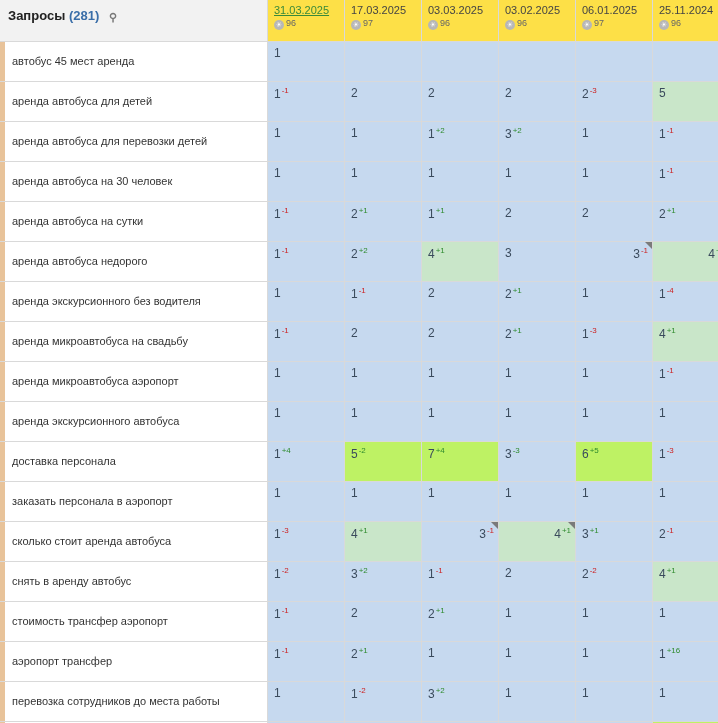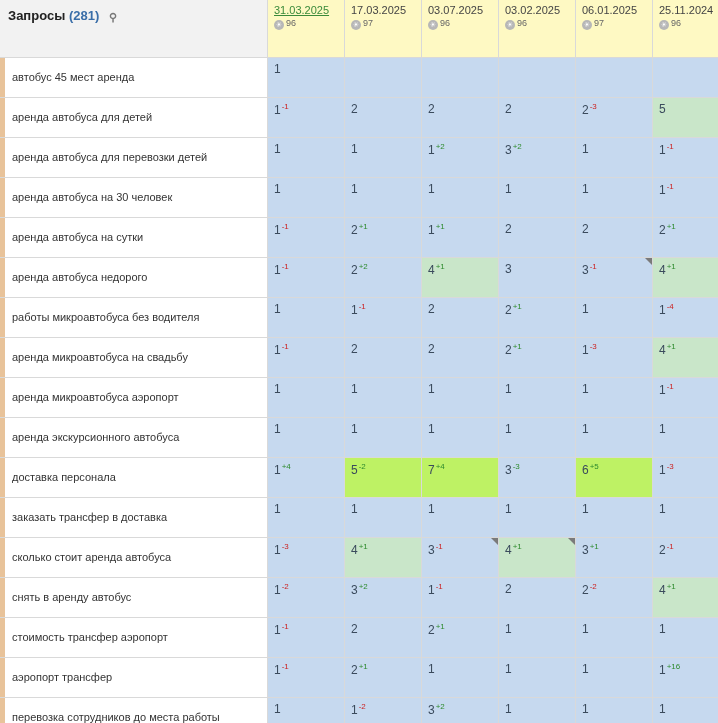--- a/index.html
+++ b/index.html
@@ -18,37 +18,37 @@
     border:1px solid #d9d9d9;
     border-top:none;
     padding:0;
     vertical-align:top;
     height:33px;
     font-weight:normal;
   }
   th.title-cell{
     width:253px;
     text-align:left;
-    padding:8px 6px 16px 8px;
+    padding:8px 6px 0 8px;
     font-size:13px;
     font-weight:bold;
     color:#222;
     background:#f2f2f2;
     border-left:none;
   }
   th.title-cell .cnt{color:#3a6ea8;font-weight:bold;}
   th.title-cell .searchicon{
     display:inline-block;margin-left:6px;color:#777;font-size:11px;
     transform:translateY(1px);
   }
   th.date-cell{
     width:66px;
     text-align:left;
     padding:4px 4px 0 6px;
-    background:#fef9c3;
+    background:#fde047;
   }
   th.date-cell .dlabel{
     font-size:11px;color:#444;display:block;line-height:12px;
   }
   th.date-cell.first .dlabel{
     color:#3a8a3a;text-decoration:underline;
   }
   th.date-cell .sub{
     display:block;margin-top:2px;font-size:9px;color:#666;line-height:11px;
   }
@@ -83,21 +83,21 @@
     vertical-align:top;
     font-size:12px;
     color:#3c4a5a;
     background:#c6d9ef;
   }
   td.val.g1{background:#c9e6c9;}
   td.val.g2{background:#bef264;}
   td.val .num{font-size:12px;color:#3a4a5c;}
   td.val .up{font-size:8px;color:#2e8b2e;vertical-align:super;margin-left:1px;}
   td.val .down{font-size:8px;color:#cc2222;vertical-align:super;margin-left:1px;}
-  td.val.corner{position:relative;}
+  td.val.corner{position:relative;text-align:right;}
   td.val.corner:after{
     content:"";position:absolute;right:0;top:0;
     border-top:7px solid #7a7a7a;border-left:7px solid transparent;
   }
 </style>
 </head>
 <body>
 
 <table>
   <thead>
@@ -109,21 +109,21 @@
       </th>
       <th class="date-cell first">
         <span class="dlabel">31.03.2025</span>
         <span class="sub"><span class="bubble">☀</span><span>96</span></span>
       </th>
       <th class="date-cell">
         <span class="dlabel">17.03.2025</span>
         <span class="sub"><span class="bubble">☀</span><span>97</span></span>
       </th>
       <th class="date-cell">
-        <span class="dlabel">03.07.2025</span>
+        <span class="dlabel">03.03.2025</span>
         <span class="sub"><span class="bubble">☀</span><span>96</span></span>
       </th>
       <th class="date-cell">
         <span class="dlabel">03.02.2025</span>
         <span class="sub"><span class="bubble">☀</span><span>96</span></span>
       </th>
       <th class="date-cell">
         <span class="dlabel">06.01.2025</span>
         <span class="sub"><span class="bubble">☀</span><span>97</span></span>
       </th>
@@ -183,21 +183,21 @@
       <tr>
         <td class="kw"><span class="bar"></span><span>аренда автобуса недорого</span></td>
         <td class="val"><span class="num">1</span><span class="down">-1</span></td>
         <td class="val"><span class="num">2</span><span class="up">+2</span></td>
         <td class="val g1"><span class="num">4</span><span class="up">+1</span></td>
         <td class="val"><span class="num">3</span></td>
         <td class="val corner"><span class="num">3</span><span class="down">-1</span></td>
         <td class="val g1 corner"><span class="num">4</span><span class="up">+1</span></td>
       </tr>
       <tr>
-        <td class="kw"><span class="bar"></span><span>работы микроавтобуса без водителя</span></td>
+        <td class="kw"><span class="bar"></span><span>аренда экскурсионного без водителя</span></td>
         <td class="val"><span class="num">1</span></td>
         <td class="val"><span class="num">1</span><span class="down">-1</span></td>
         <td class="val"><span class="num">2</span></td>
         <td class="val"><span class="num">2</span><span class="up">+1</span></td>
         <td class="val"><span class="num">1</span></td>
         <td class="val"><span class="num">1</span><span class="down">-4</span></td>
       </tr>
       <tr>
         <td class="kw"><span class="bar"></span><span>аренда микроавтобуса на свадьбу</span></td>
         <td class="val"><span class="num">1</span><span class="down">-1</span></td>
@@ -228,21 +228,21 @@
       <tr>
         <td class="kw"><span class="bar"></span><span>доставка персонала</span></td>
         <td class="val"><span class="num">1</span><span class="up">+4</span></td>
         <td class="val g2"><span class="num">5</span><span class="up">-2</span></td>
         <td class="val g2"><span class="num">7</span><span class="up">+4</span></td>
         <td class="val"><span class="num">3</span><span class="up">-3</span></td>
         <td class="val g2"><span class="num">6</span><span class="up">+5</span></td>
         <td class="val"><span class="num">1</span><span class="down">-3</span></td>
       </tr>
       <tr>
-        <td class="kw"><span class="bar"></span><span>заказать трансфер в доставка</span></td>
+        <td class="kw"><span class="bar"></span><span>заказать персонала в аэропорт</span></td>
         <td class="val"><span class="num">1</span></td>
         <td class="val"><span class="num">1</span></td>
         <td class="val"><span class="num">1</span></td>
         <td class="val"><span class="num">1</span></td>
         <td class="val"><span class="num">1</span></td>
         <td class="val"><span class="num">1</span></td>
       </tr>
       <tr>
         <td class="kw"><span class="bar"></span><span>сколько стоит аренда автобуса</span></td>
         <td class="val"><span class="num">1</span><span class="down">-3</span></td>

